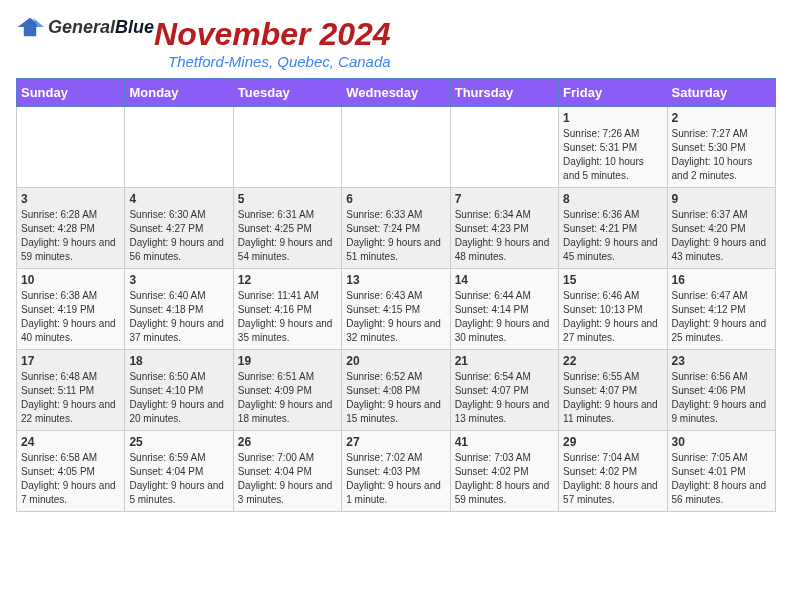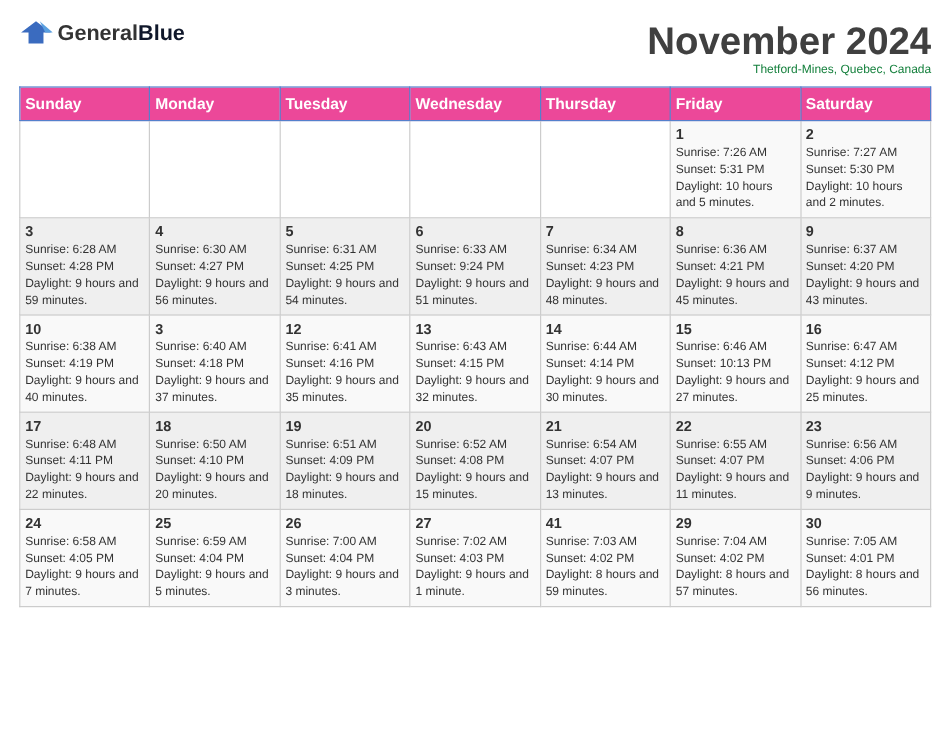--- a/index.html
+++ b/index.html
@@ -6,51 +6,51 @@
     body {
       font-family: Arial, sans-serif;
       background: #fff;
       width: 792px;
       min-height: 612px;
       padding: 16px;
     }
     .header {
       display: flex;
       align-items: flex-start;
-      justify-content: space-between;
       margin-bottom: 8px;
+      font-style: italic;
     }
     .logo {
       display: flex;
       align-items: center;
       gap: 4px;
     }
     .logo-icon {
       width: 28px;
       height: 22px;
     }
     .title-block {
       text-align: right;
     }
     .month-title {
       font-size: 32px;
       font-weight: bold;
-      color: #404040;
+      color: #b91c1c;
     }
     .subtitle {
-      font-size: 10px;
-      color: #15803d;
+      font-size: 15px;
+      color: #3b82f6;
     }
     table {
       width: 100%;
       border-collapse: collapse;
       table-layout: fixed;
     }
     thead tr th {
-      background-color: #ec4899;
+      background-color: #8b5cf6;
       color: #fff;
       font-size: 13px;
       padding: 6px 4px;
       text-align: left;
       border: 1px solid #5580cc;
     }
     tbody tr td {
       border: 1px solid #ccc;
       vertical-align: top;
       padding: 4px;
@@ -151,21 +151,21 @@
         </td>
         <td>
           <span class="day-number">5</span>
           <div class="day-info">Sunrise: 6:31 AM
 Sunset: 4:25 PM
 Daylight: 9 hours and 54 minutes.</div>
         </td>
         <td>
           <span class="day-number">6</span>
           <div class="day-info">Sunrise: 6:33 AM
-Sunset: 9:24 PM
+Sunset: 7:24 PM
 Daylight: 9 hours and 51 minutes.</div>
         </td>
         <td>
           <span class="day-number">7</span>
           <div class="day-info">Sunrise: 6:34 AM
 Sunset: 4:23 PM
 Daylight: 9 hours and 48 minutes.</div>
         </td>
         <td>
           <span class="day-number">8</span>
@@ -188,21 +188,21 @@
 Daylight: 9 hours and 40 minutes.</div>
         </td>
         <td>
           <span class="day-number">3</span>
           <div class="day-info">Sunrise: 6:40 AM
 Sunset: 4:18 PM
 Daylight: 9 hours and 37 minutes.</div>
         </td>
         <td>
           <span class="day-number">12</span>
-          <div class="day-info">Sunrise: 6:41 AM
+          <div class="day-info">Sunrise: 11:41 AM
 Sunset: 4:16 PM
 Daylight: 9 hours and 35 minutes.</div>
         </td>
         <td>
           <span class="day-number">13</span>
           <div class="day-info">Sunrise: 6:43 AM
 Sunset: 4:15 PM
 Daylight: 9 hours and 32 minutes.</div>
         </td>
         <td>
@@ -221,21 +221,21 @@
           <span class="day-number">16</span>
           <div class="day-info">Sunrise: 6:47 AM
 Sunset: 4:12 PM
 Daylight: 9 hours and 25 minutes.</div>
         </td>
       </tr>
       <tr>
         <td>
           <span class="day-number">17</span>
           <div class="day-info">Sunrise: 6:48 AM
-Sunset: 4:11 PM
+Sunset: 5:11 PM
 Daylight: 9 hours and 22 minutes.</div>
         </td>
         <td>
           <span class="day-number">18</span>
           <div class="day-info">Sunrise: 6:50 AM
 Sunset: 4:10 PM
 Daylight: 9 hours and 20 minutes.</div>
         </td>
         <td>
           <span class="day-number">19</span>

